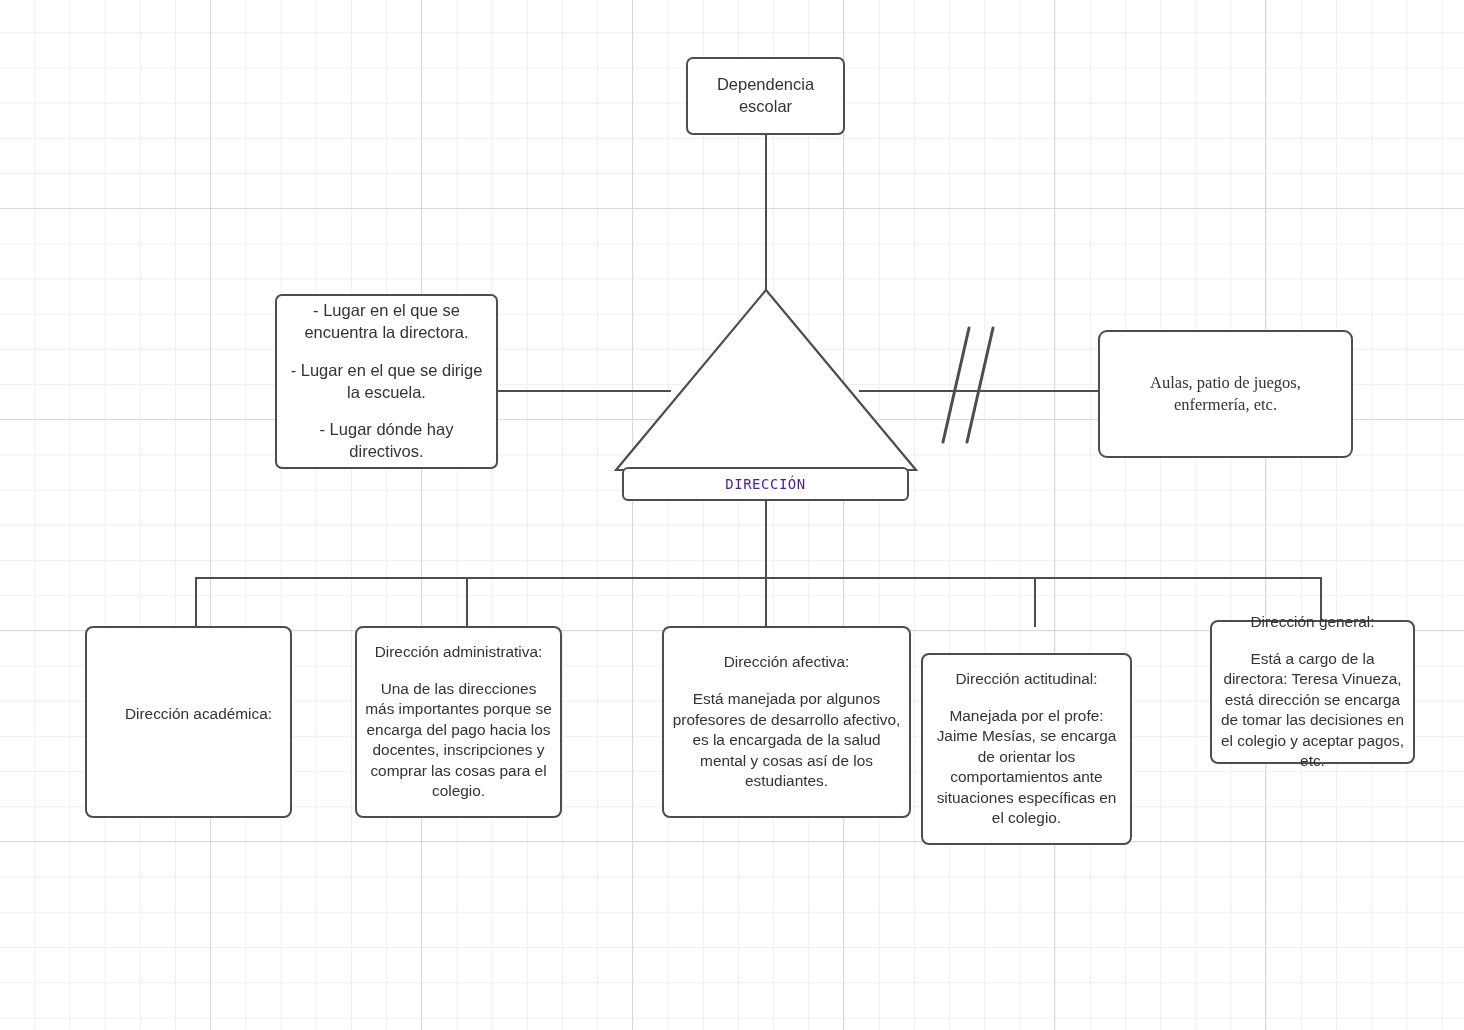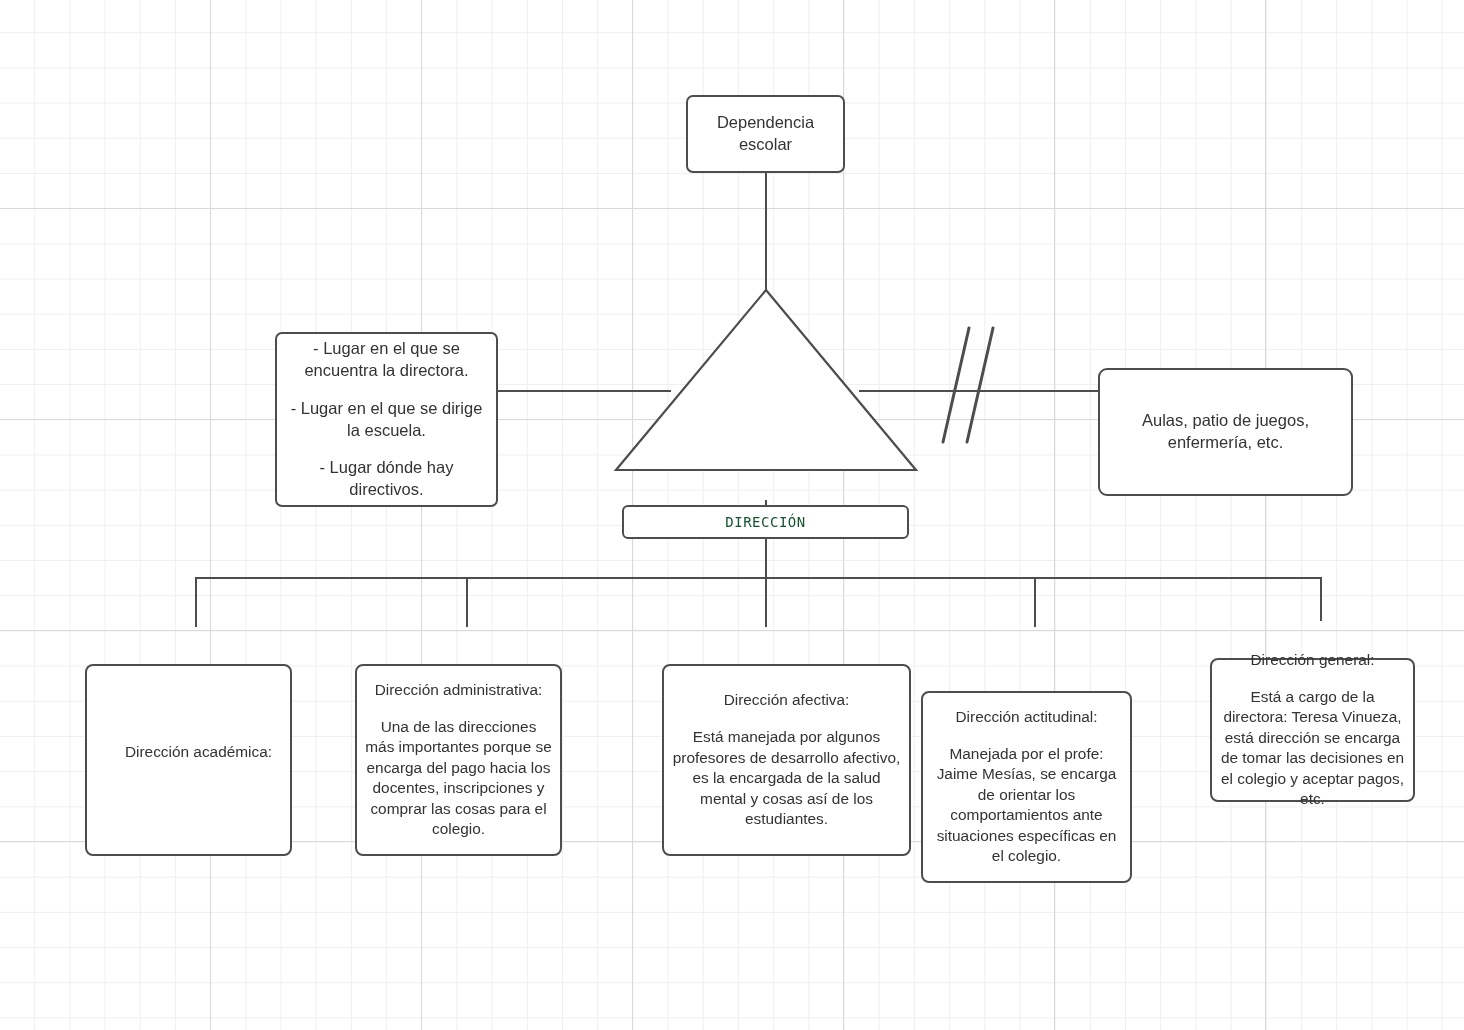--- a/index.html
+++ b/index.html
@@ -37,21 +37,20 @@
     border-radius: 6px;
     display: flex;
     flex-direction: column;
     align-items: center;
     justify-content: center;
     text-align: center;
     color: #333333;
     font-family: "Liberation Sans", sans-serif;
     line-height: 1.33;
     padding: 4px 8px;
-    margin-top: 38px;
   }
   .node .ttl {
     display: block;
     margin-bottom: 1.05em;
   }
   .node .bdy { display: block; }
 
   
   #node-top {
     left: 686px; top: 57px; width: 159px; height: 78px;
@@ -64,28 +63,29 @@
     justify-content: center;
     border-radius: 7px;
   }
   #node-left .line { display: block; }
   #node-left .gap { display: block; height: 1.05em; }
 
   #node-right {
     left: 1098px; top: 330px; width: 255px; height: 128px;
     font-size: 16.5px;
     border-radius: 9px;
+    font-family: Liberation Serif, serif;
   }
 
   #node-direccion {
     left: 622px; top: 467px; width: 287px; height: 34px;
     font-family: "DejaVu Sans Mono", monospace;
     font-size: 14px;
     letter-spacing: 0.5px;
-    color: #14532d;
+    color: #4c1d95;
     border-radius: 6px;
     z-index: 4;
     padding: 4px;
   }
 
   .leaf {
     font-size: 15.4px;
     border-radius: 8px;
     padding: 6px 7px;
     z-index: 3;

